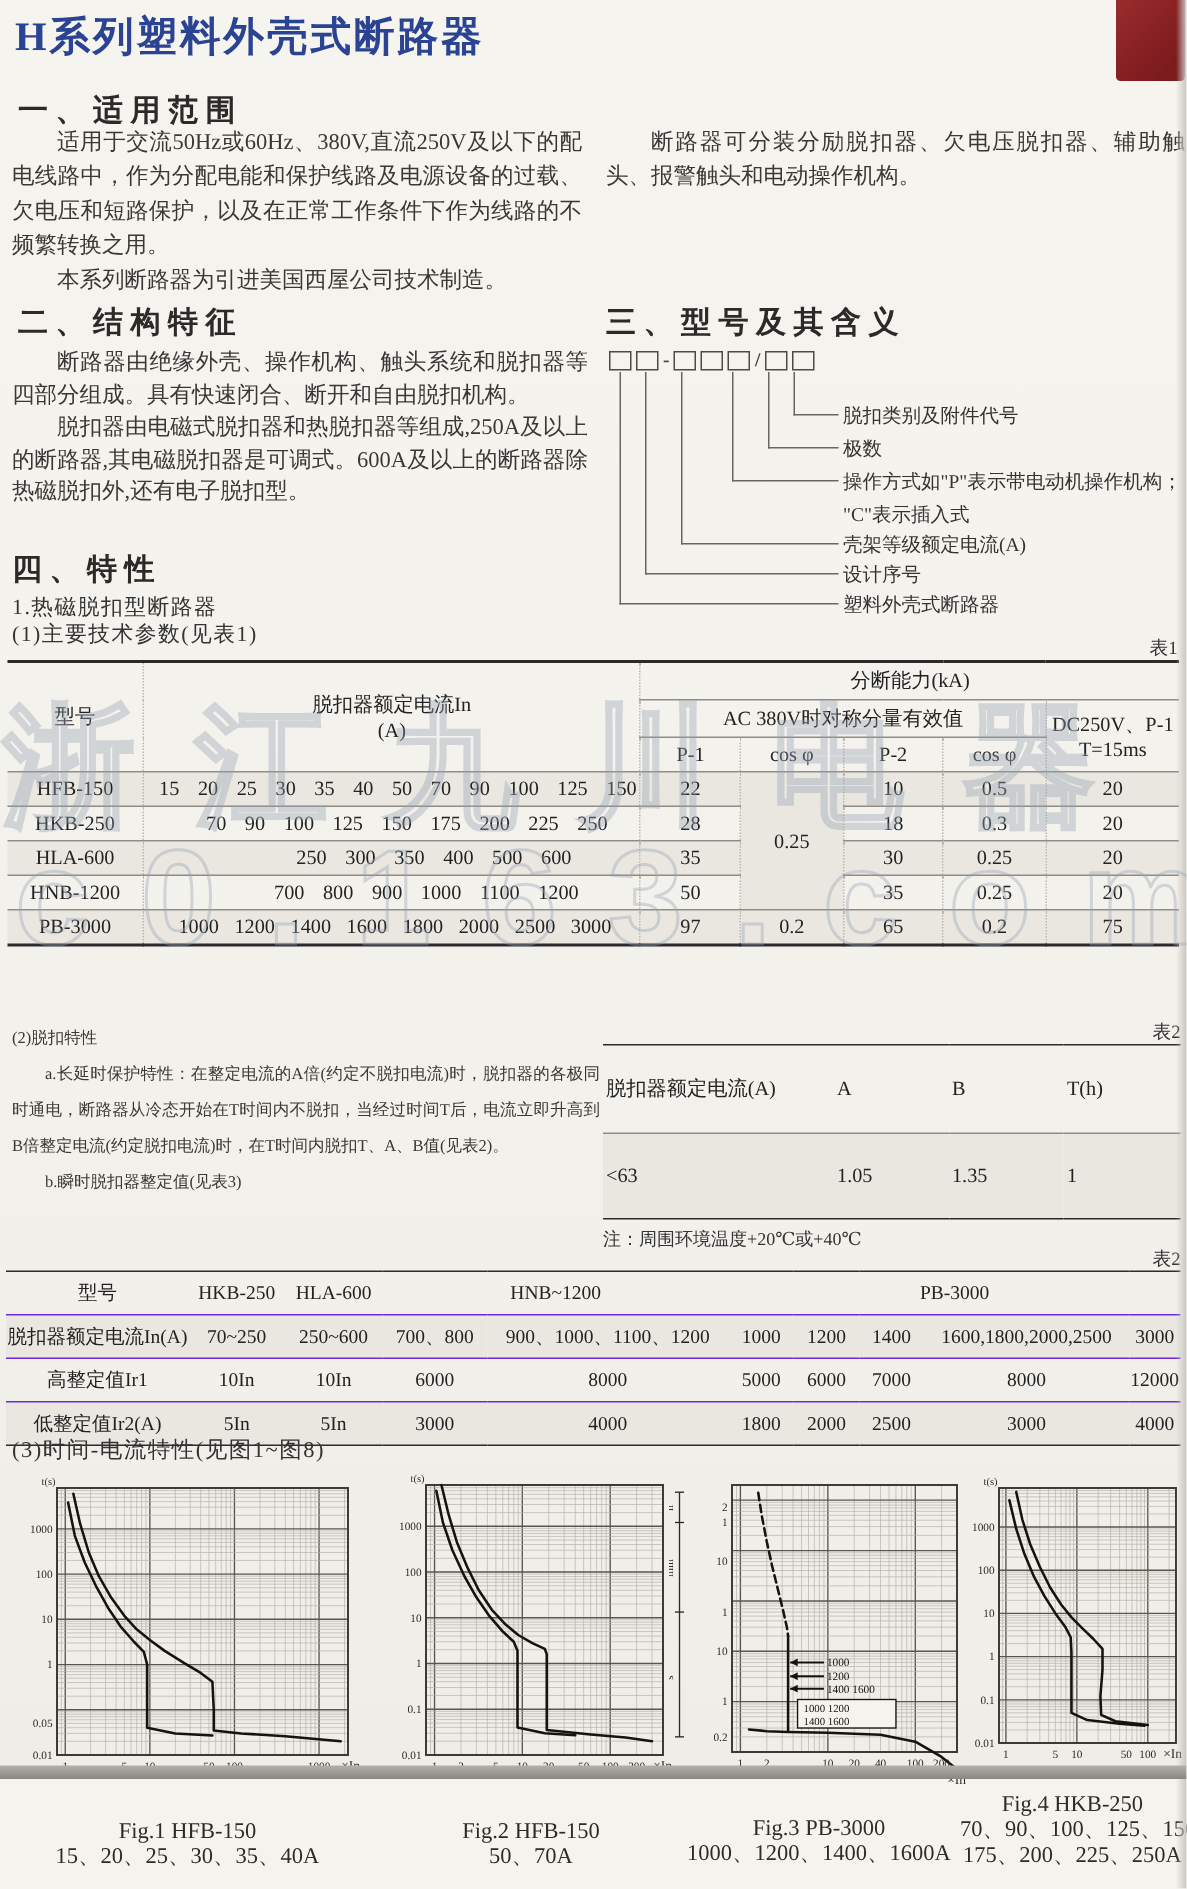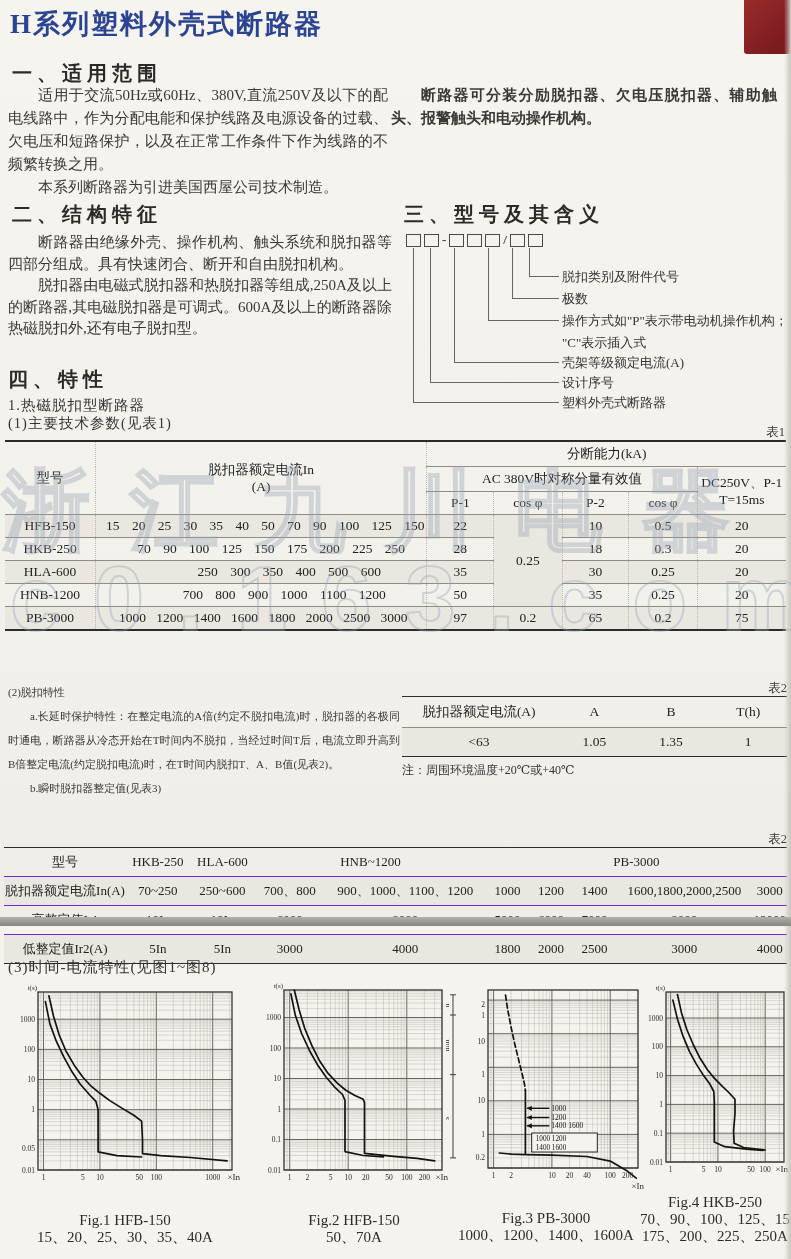--- a/index.html
+++ b/index.html
@@ -1,34 +1,34 @@
 <!DOCTYPE html>
 <html><head>
 <meta charset="utf-8">
 <style>
   html,body{margin:0;padding:0;}
   body{width:791px;height:1259px;overflow:hidden;background:#f5f3ee;
        font-family:"Liberation Serif","DejaVu Serif",serif;color:#2e2c2a;}
-  .page{position:relative;width:791px;height:926px;background:linear-gradient(180deg,#f6f4ef 0%,#f3f1ec 60%,#efede8 100%);}
+  .page{position:relative;width:791px;height:1186px;background:linear-gradient(180deg,#f6f4ef 0%,#f3f1ec 60%,#efede8 100%);}
   .abs{position:absolute;}
   .title{font-size:27px;font-weight:bold;color:#2a4392;letter-spacing:2px;}
   .head{font-size:20px;font-weight:bold;color:#2b2a28;letter-spacing:5px;}
   .body-text{font-size:15px;line-height:23px;text-align:justify;color:#3a3836;}
   .body-text p{margin:0;text-indent:2em;}
   .subline{font-size:14.5px;line-height:19px;color:#333;letter-spacing:1px;}
   .tag{font-size:12.5px;color:#333;text-align:right;}
   table{border-collapse:collapse;width:100%;font-size:13.5px;color:#222;}
   .t1{border-top:2px solid #2b2b2b;border-bottom:2px solid #2b2b2b;}
   .t1 td{text-align:center;padding:3px 2px;border-top:1px solid #8f8c86;}
   .t1 tr.hr1 td{border-top:none;}
   .t1 .stripe{background:#e9e7e0;}
   .t1 td.vleft{border-left:1px dotted #bdb9b1;}
   .in-cell{text-align:left;word-spacing:9px;white-space:nowrap;}
   .t2{border-top:1.6px solid #2b2b2b;border-bottom:1.6px solid #2b2b2b;}
-  .t2 td{text-align:center;padding:6px 2px;border-top:1px solid #8f8c86;}
+  .t2 td{padding:20px 2px;border-top:1px solid #8f8c86;}
   .t2 tr.hr1 td{border-top:none;}
   .t2 .stripe{background:#e9e7e0;}
   .t3{border-top:1.6px solid #2b2b2b;border-bottom:1.6px solid #2b2b2b;font-size:13px;}
   .t3 td{text-align:center;padding:5px 1px;border-top:1px solid #6d28d9;white-space:nowrap;}
   .t3 tr.hr1 td{border-top:none;}
   .t3 .stripe{background:#e9e7e0;}
   .note{font-size:12px;color:#333;margin-top:5px;}
   
   .diagram{position:absolute;font-size:13px;color:#333;}
   .mrow{position:absolute;left:0;top:0;display:flex;align-items:center;gap:3px;font-weight:bold;color:#444;}
@@ -55,21 +55,21 @@
 <div class="page">
 
   <div class="abs title" style="left:10px;top:6px;">H系列塑料外壳式断路器</div>
   <div class="corner-tab"></div>
 
   <div class="abs head" style="left:12px;top:60px;">一、适用范围</div>
   <div class="abs body-text" style="left:8px;top:84px;width:380px;">
     <p>适用于交流50Hz或60Hz、380V,直流250V及以下的配电线路中，作为分配电能和保护线路及电源设备的过载、欠电压和短路保护，以及在正常工作条件下作为线路的不频繁转换之用。</p>
     <p>本系列断路器为引进美国西屋公司技术制造。</p>
   </div>
-  <div class="abs body-text" style="left:391px;top:84px;width:386px;font-weight:bold;">
+  <div class="abs body-text" style="left:404px;top:84px;width:386px;">
     <p>断路器可分装分励脱扣器、欠电压脱扣器、辅助触头、报警触头和电动操作机构。</p>
   </div>
 
   <div class="abs head" style="left:12px;top:201px;">二、结构特征</div>
   <div class="abs body-text" style="left:8px;top:232px;width:384px;line-height:21.5px;">
     <p>断路器由绝缘外壳、操作机构、触头系统和脱扣器等四部分组成。具有快速闭合、断开和自由脱扣机构。</p>
     <p>脱扣器由电磁式脱扣器和热脱扣器等组成,250A及以上的断路器,其电磁脱扣器是可调式。600A及以上的断路器除热磁脱扣外,还有电子脱扣型。</p>
   </div>
 
   <div class="abs head" style="left:404px;top:201px;">三、型号及其含义</div>

